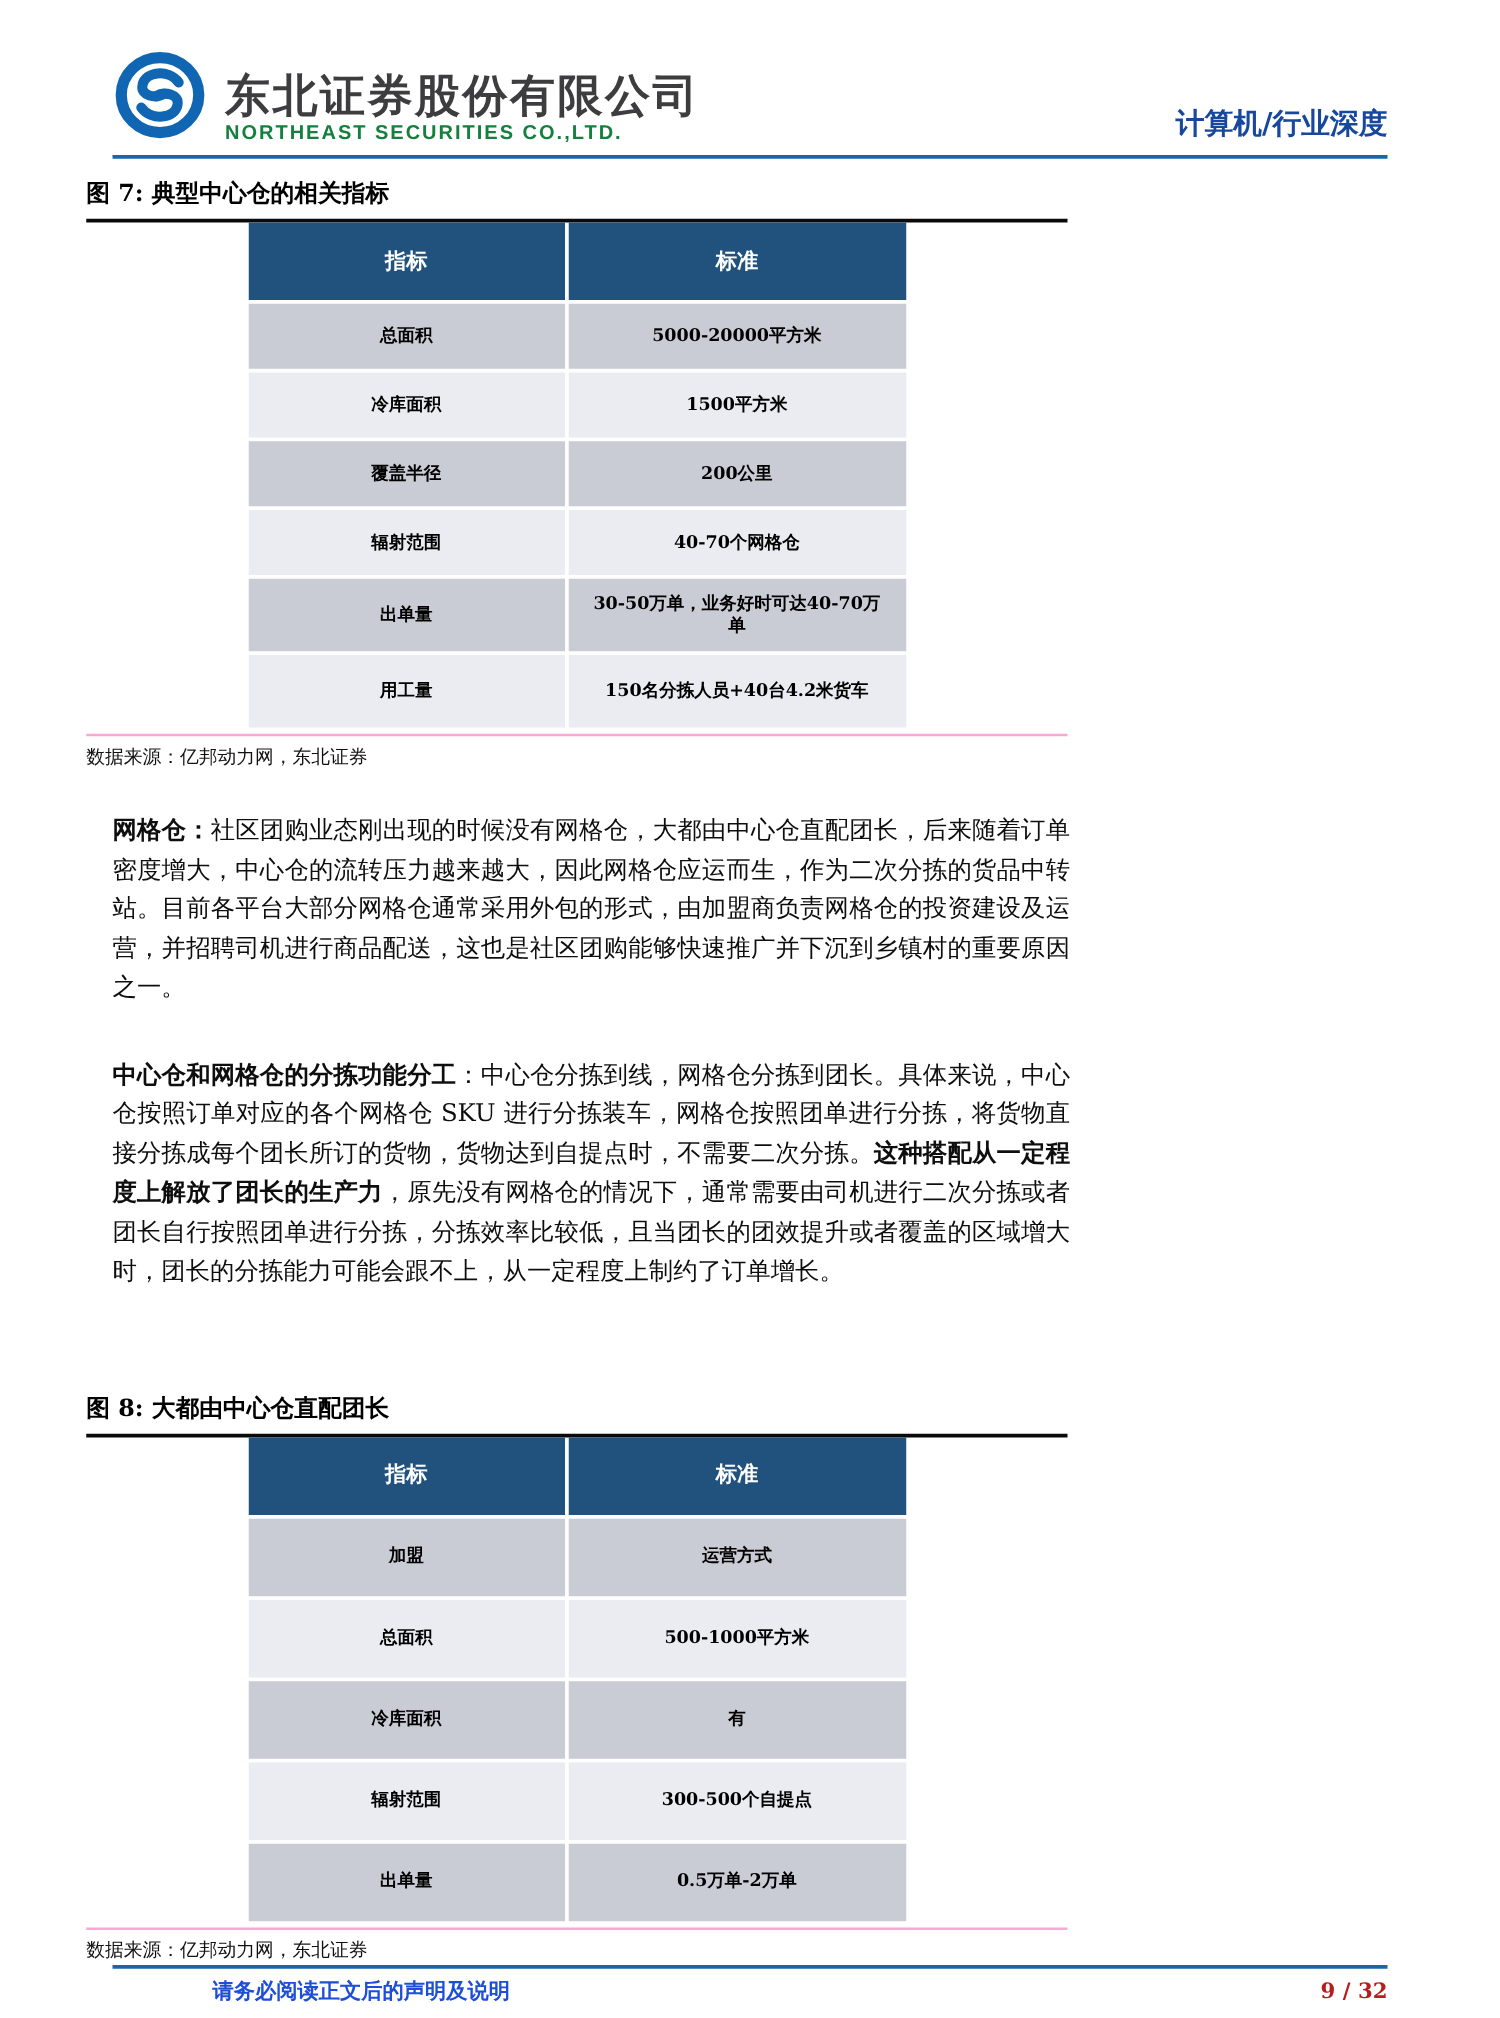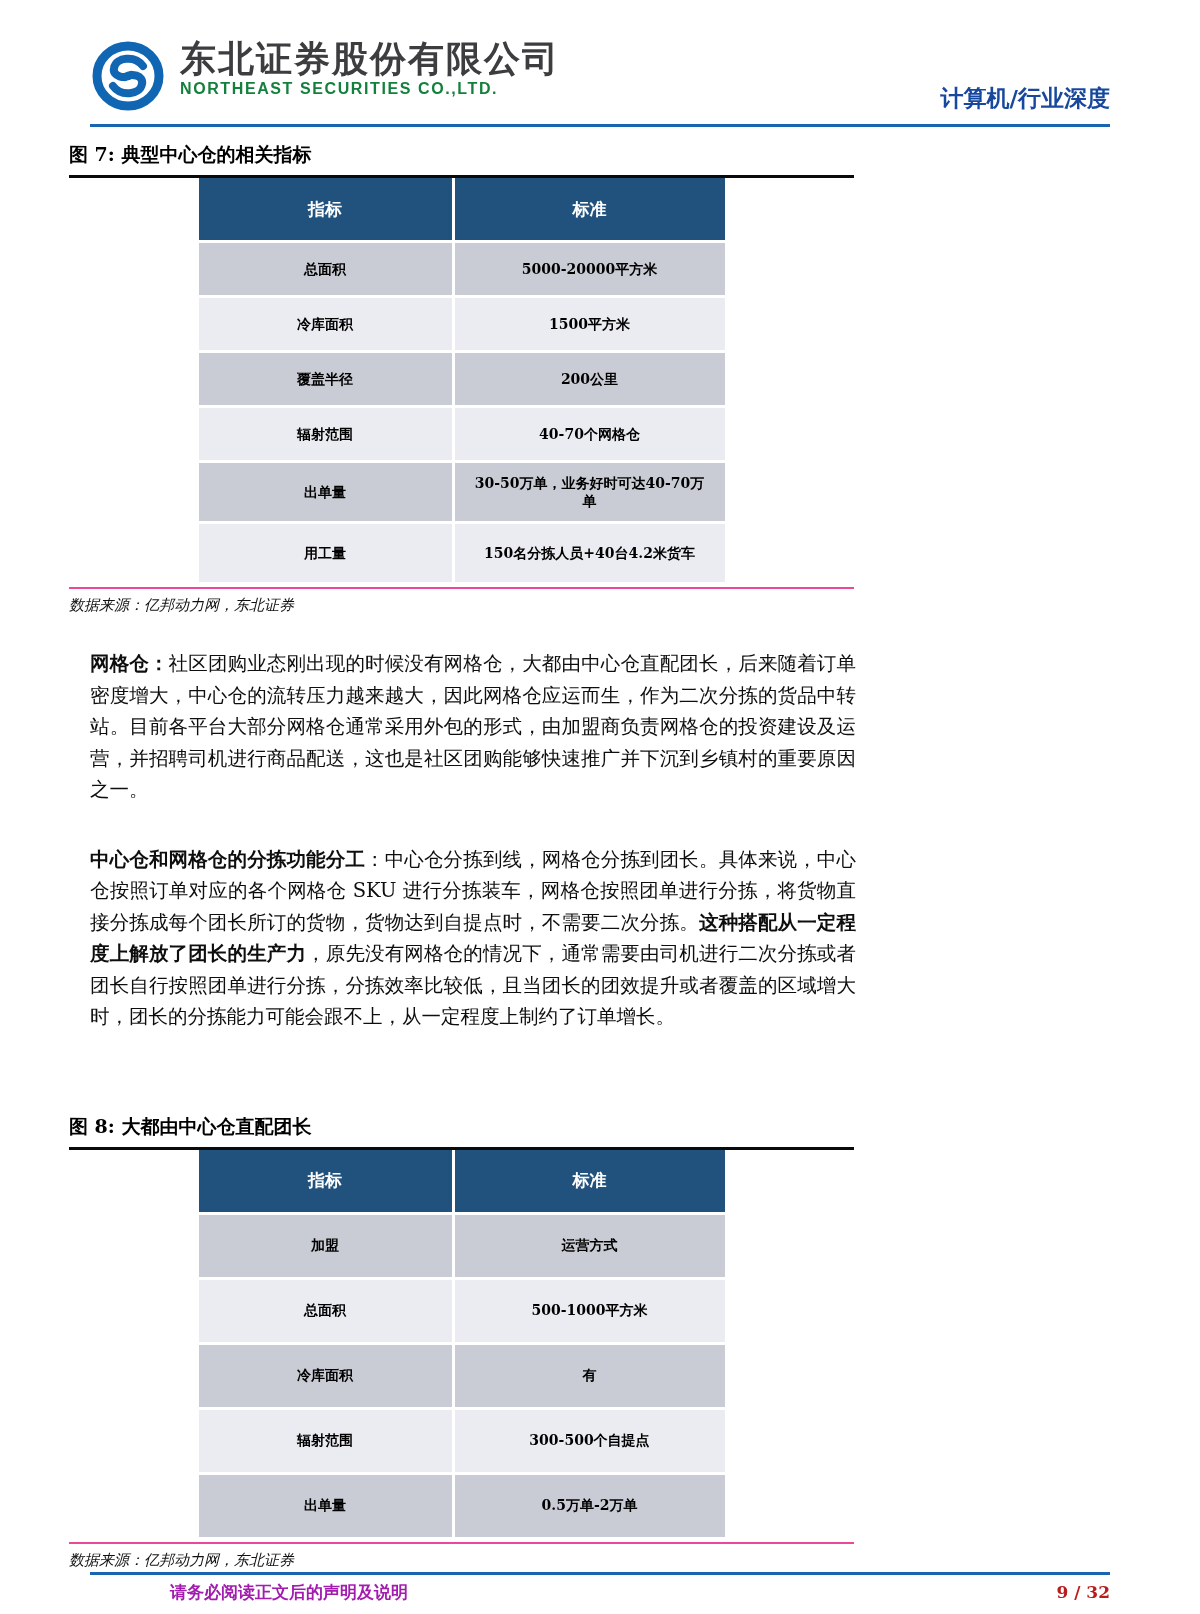--- a/index.html
+++ b/index.html
@@ -17,21 +17,21 @@
   
   .header {
     margin: 0 90px;
     padding-top: 40px;
     padding-bottom: 8px;
     border-bottom: 3px solid #1a65ae;
     display: flex;
     justify-content: space-between;
     align-items: flex-end;
   }
-  .brand { display: flex; align-items: flex-start; gap: 14px; }
+  .brand { display: flex; align-items: flex-end; gap: 14px; }
   .brand-text { display: flex; flex-direction: column; gap: 2px; }
   .brand-cn {
     font-family: "Liberation Sans", "DejaVu Sans", sans-serif;
     font-size: 36px; font-weight: 700; color: #3d3d40; letter-spacing: 2px;
     line-height: 1.05;
   }
   .brand-en {
     font-family: "Liberation Sans", "DejaVu Sans", sans-serif;
     font-size: 16px; font-weight: 700; color: #15803d; letter-spacing: 1.6px;
   }
@@ -64,23 +64,23 @@
     background: #21527e; color: #ffffff; font-weight: 700;
     height: 62px; font-size: 17px;
   }
   .row-dark  .cell { background: #c9ccd5; }
   .row-light .cell { background: #eaecf1; }
   .h52 .cell { height: 52px; }
   .h58 .cell { height: 58px; }
   .h62 .cell { height: 62px; }
   .fig-source {
     margin-top: 5px;
-    border-top: 2px solid #ec4899;
+    border-top: 2px solid #f9a8d4;
     padding-top: 7px;
-    font-size: 15px; color: #111; font-style: italic;
+    font-size: 15px; color: #111;
   }
   
   .para {
     margin-left: 90px;
     width: 766px;
     font-size: 19.5px;
     line-height: 31.5px;
     text-align: justify;
     color: #0e0e0e;
   }
@@ -90,21 +90,21 @@
   
   .footer {
     position: absolute;
     left: 90px; right: 90px; bottom: 10px;
     border-top: 3px solid #1a65ae;
     padding-top: 6px;
     display: flex; justify-content: space-between; align-items: baseline;
   }
   .footer-disclaimer {
     margin-left: 80px;
-    font-size: 17px; font-weight: 700; color: #a21caf;
+    font-size: 17px; font-weight: 700; color: #1d4ed8;
   }
   .footer-page { font-size: 17px; font-weight: 700; color: #b91c1c; }
 </style>
 </head>
 <body>
 
 <div class="page">
 
   <div class="header">
     <div class="brand">

